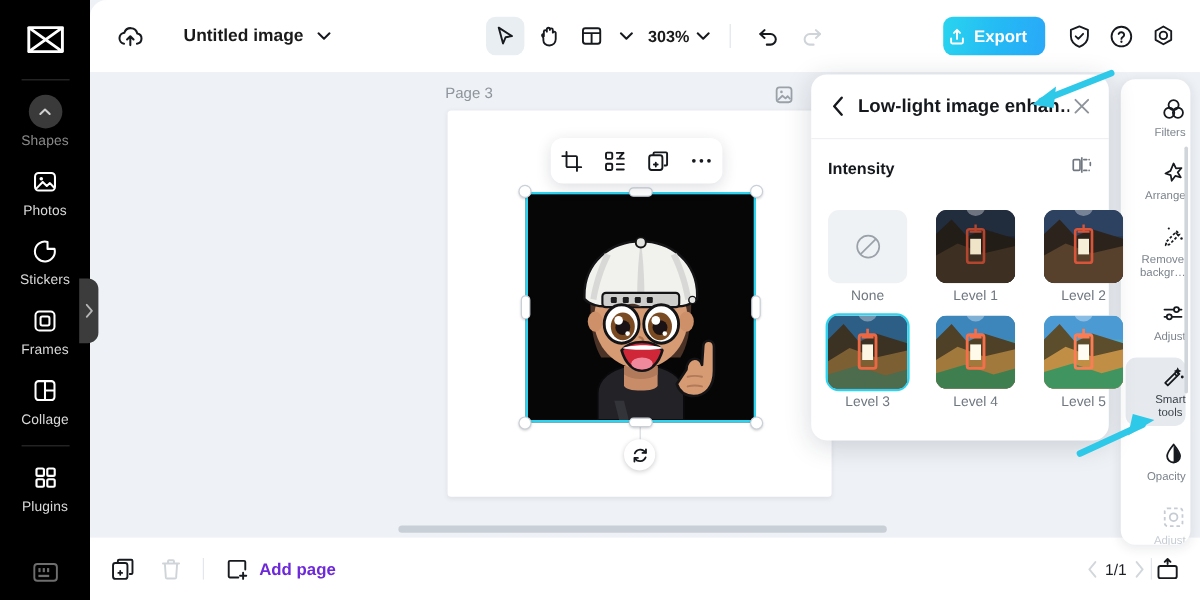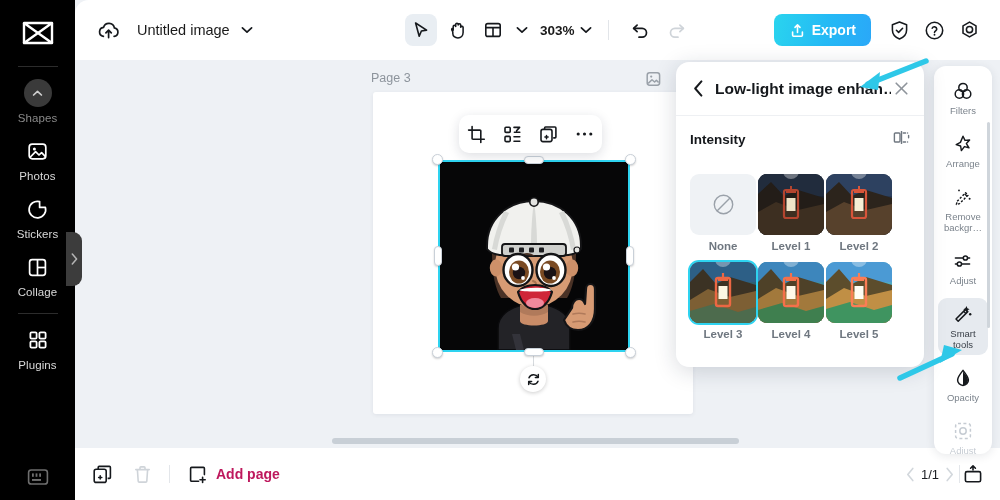--- a/index.html
+++ b/index.html
@@ -35,34 +35,34 @@
     display:flex; align-items:center; justify-content:center; cursor:pointer;
   }
 
   
   .topbar{
     position:absolute; left:75px; top:0; right:0; height:60px; background:#fff;
     display:flex; align-items:center; z-index:20;
     border-top-left-radius:14px;
   }
   .tb-cloud{ margin-left:20px; width:26px;height:26px; display:flex;align-items:center;justify-content:center; cursor:pointer;}
-  .doc-title{ font-size:14.5px; font-weight:400; color:#1a1a1a; margin-left:16px; }
+  .doc-title{ font-size:14.5px; font-weight:700; color:#1a1a1a; margin-left:32px; }
   .tb-caret{ margin-left:11px; cursor:pointer; display:flex;align-items:center; }
   .tb-center{ position:absolute; left:330px; display:flex; align-items:center; gap:4px; }
   .tool-btn{
     width:32px;height:32px;border-radius:8px; display:flex;align-items:center;justify-content:center;
     cursor:pointer;
   }
   .tool-btn.active{ background:#e9eef3; }
   .zoom-group{ display:flex; align-items:center; gap:5px; margin-left:8px; cursor:pointer;}
   .zoom-val{ font-size:13.5px; font-weight:700; color:#1a1a1a;}
   .vdiv{ width:1px; height:20px; background:#e2e5e9; margin:0 12px;}
   .tb-right{ position:absolute; right:16px; display:flex; align-items:center; gap:5px;}
   .export-btn{
-    height:32px; padding:0 15px 0 16px; border-radius:8px;
+    height:32px; padding:0 15px 0 4px; border-radius:8px;
     background:linear-gradient(100deg,#2ad4ee 0%,#24b9f5 55%,#2aa8f8 100%);
     color:#fff; font-size:14px; font-weight:700;
     display:flex;align-items:center; gap:7px; cursor:pointer; border:none;
     margin-right:8px;
     justify-content:center;
   }
   .rbtn{ width:30px;height:30px;display:flex;align-items:center;justify-content:center;cursor:pointer;}
 
   
   .canvas-area{
@@ -103,21 +103,21 @@
   }
 
   
   .right-rail{
     position:absolute; right:8px; top:66px; width:58px; height:388px;
     background:#fff; border-radius:12px; box-shadow:0 2px 10px rgba(30,40,60,.10);
     padding-top:9px; z-index:25; overflow:hidden;
   }
   .rr-item{
     width:50px; margin:0 auto 7px; padding:6px 0 5px; border-radius:9px;
-    display:flex;flex-direction:column;align-items:center; cursor:pointer;
+    display:flex;flex-direction:column;align-items:flex-end; cursor:pointer;
   }
   .rr-item.sel{ background:#e6eaef; }
   .rr-ico{ height:20px; display:flex;align-items:center;justify-content:center; }
   .rr-lab{ font-size:9.5px; color:#7b838c; margin-top:4px; line-height:11px; text-align:center; }
   .rr-item.sel .rr-lab{ color:#3b4149; }
   .rr-scroll{ position:absolute; right:2px; top:56px; width:3px; height:206px; background:#cfd5db; border-radius:2px;}
 
   
   .panel{
     position:absolute; left:676px; top:62px; width:248px; height:305px;
@@ -127,21 +127,21 @@
   .panel-head{
     height:54px; display:flex; align-items:center; padding:0 13px;
     border-bottom:1px solid #eef0f3;
   }
   .pback{ width:18px;height:18px;display:flex;align-items:center;justify-content:center;cursor:pointer;}
   .ptitle{ font-size:15.5px; font-weight:700; color:#15181c; margin-left:8px; flex:1; white-space:nowrap; overflow:hidden;}
   .pclose{ width:20px;height:20px;display:flex;align-items:center;justify-content:center;cursor:pointer;}
   .panel-body{ padding:14px 14px 0 14px;}
   .sec-row{ display:flex; align-items:center; justify-content:space-between; margin-bottom:25px;}
   .sec-title{ font-size:13.5px; font-weight:700; color:#15181c;}
-  .grid{ display:grid; grid-template-columns:repeat(3,66px); gap:10px 2px;font-weight:bold;}
+  .grid{ display:grid; grid-template-columns:repeat(3,66px); gap:10px 24px;}
   .cell{ width:66px; cursor:pointer; }
   .thumb{
     width:66px;height:61px; border-radius:9px; overflow:hidden; position:relative;
     background:#f0f2f5;
   }
   .cell.active .thumb{ box-shadow:0 0 0 2px #2ed3f0; }
   .thumb .notch{
     position:absolute; top:-5px; left:50%; margin-left:-8px; width:16px;height:10px;
     background:rgba(255,255,255,.35); border-radius:0 0 8px 8px;
   }
@@ -152,21 +152,21 @@
   .lan{ position:absolute; inset:0; }
 
   
   .bottombar{
     position:absolute; left:75px; bottom:0; right:0; height:52px; background:#fff;
     display:flex; align-items:center; z-index:22;
   }
   .bb-ico{ width:26px;height:26px;display:flex;align-items:center;justify-content:center;cursor:pointer;}
   .bb-left{ display:flex; align-items:center; gap:14px; margin-left:14px;}
   .addpage{ display:flex;align-items:center;gap:9px;cursor:pointer; margin-left:4px;}
-  .addpage span{ font-size:14px;font-weight:700;color:#be185d;}
+  .addpage span{ font-size:14px;font-weight:700;color:#6d28d9;}
   .bb-right{ position:absolute; right:14px; display:flex; align-items:center; gap:0;}
   .pnum{ font-size:13px; color:#1c1f24; font-weight:400;}
   .nav-ar{ width:20px;height:20px;display:flex;align-items:center;justify-content:center;cursor:pointer;}
 
   
   .hscroll{
     position:absolute; left:332px; bottom:56px; width:407px; height:6px;
     background:#c8cfd6; border-radius:3px; z-index:21;
   }
 
@@ -216,20 +216,29 @@
 
     <div class="rail-item">
       <div class="rail-ico">
         <svg width="21" height="21" viewBox="0 0 21 21">
           <path d="M12.6 2.6 A8.3 8.3 0 1 0 18.4 8.4 L12.6 8.4 Z" fill="none" stroke="#fff" stroke-width="1.7" stroke-linejoin="round"></path>
         </svg>
       </div>
       <div class="rail-label">Stickers</div>
     </div>
 
+    <div class="rail-item">
+      <div class="rail-ico">
+        <svg width="21" height="21" viewBox="0 0 21 21">
+          <rect x="2.6" y="2.6" width="15.8" height="15.8" rx="3.2" fill="none" stroke="#fff" stroke-width="1.7"></rect>
+          <rect x="6.8" y="6.8" width="7.4" height="7.4" rx="1.4" fill="none" stroke="#fff" stroke-width="1.7"></rect>
+        </svg>
+      </div>
+      <div class="rail-label">Frames</div>
+    </div>
 
     <div class="rail-item">
       <div class="rail-ico">
         <svg width="21" height="21" viewBox="0 0 21 21">
           <rect x="2.6" y="2.6" width="15.8" height="15.8" rx="2.6" fill="none" stroke="#fff" stroke-width="1.7"></rect>
           <path d="M10.5 2.6 L10.5 18.4" stroke="#fff" stroke-width="1.7"></path>
           <path d="M10.5 10.5 L18.4 10.5" stroke="#fff" stroke-width="1.7"></path>
         </svg>
       </div>
       <div class="rail-label">Collage</div>

